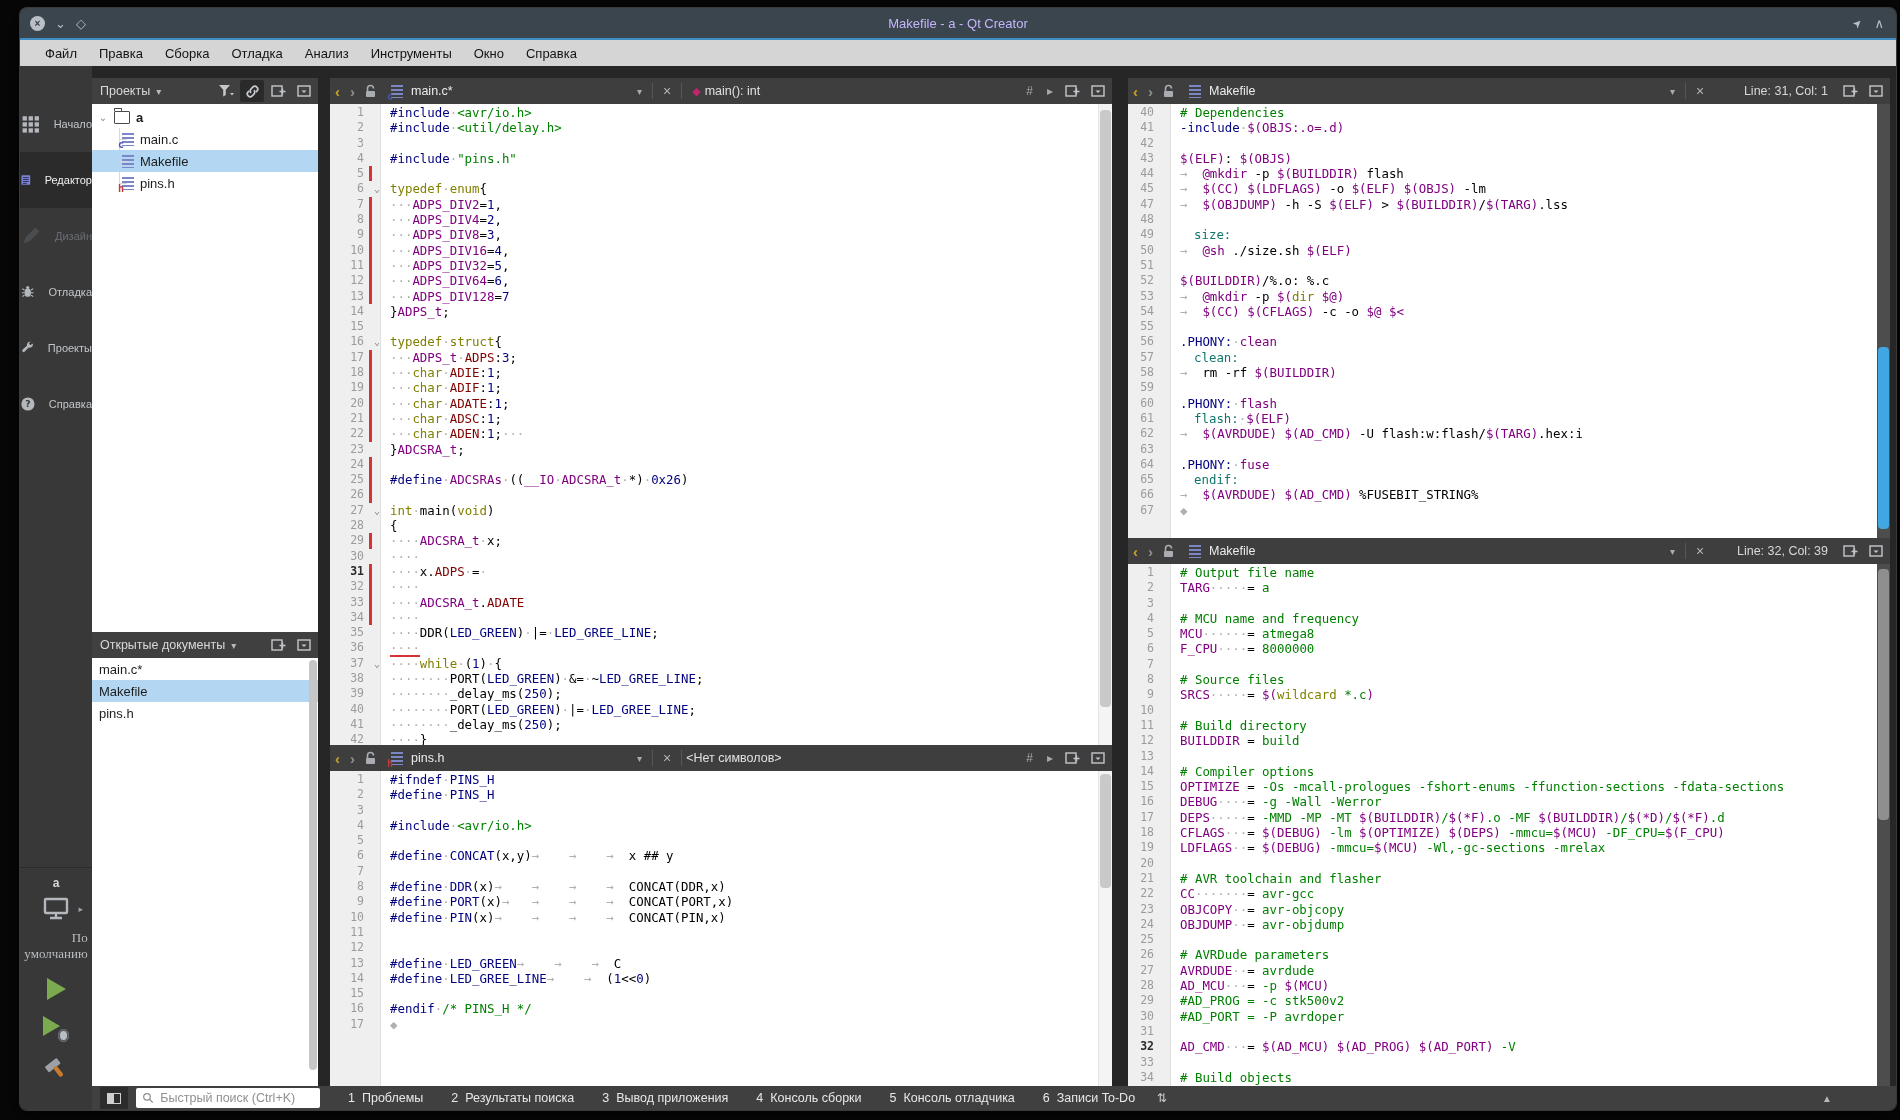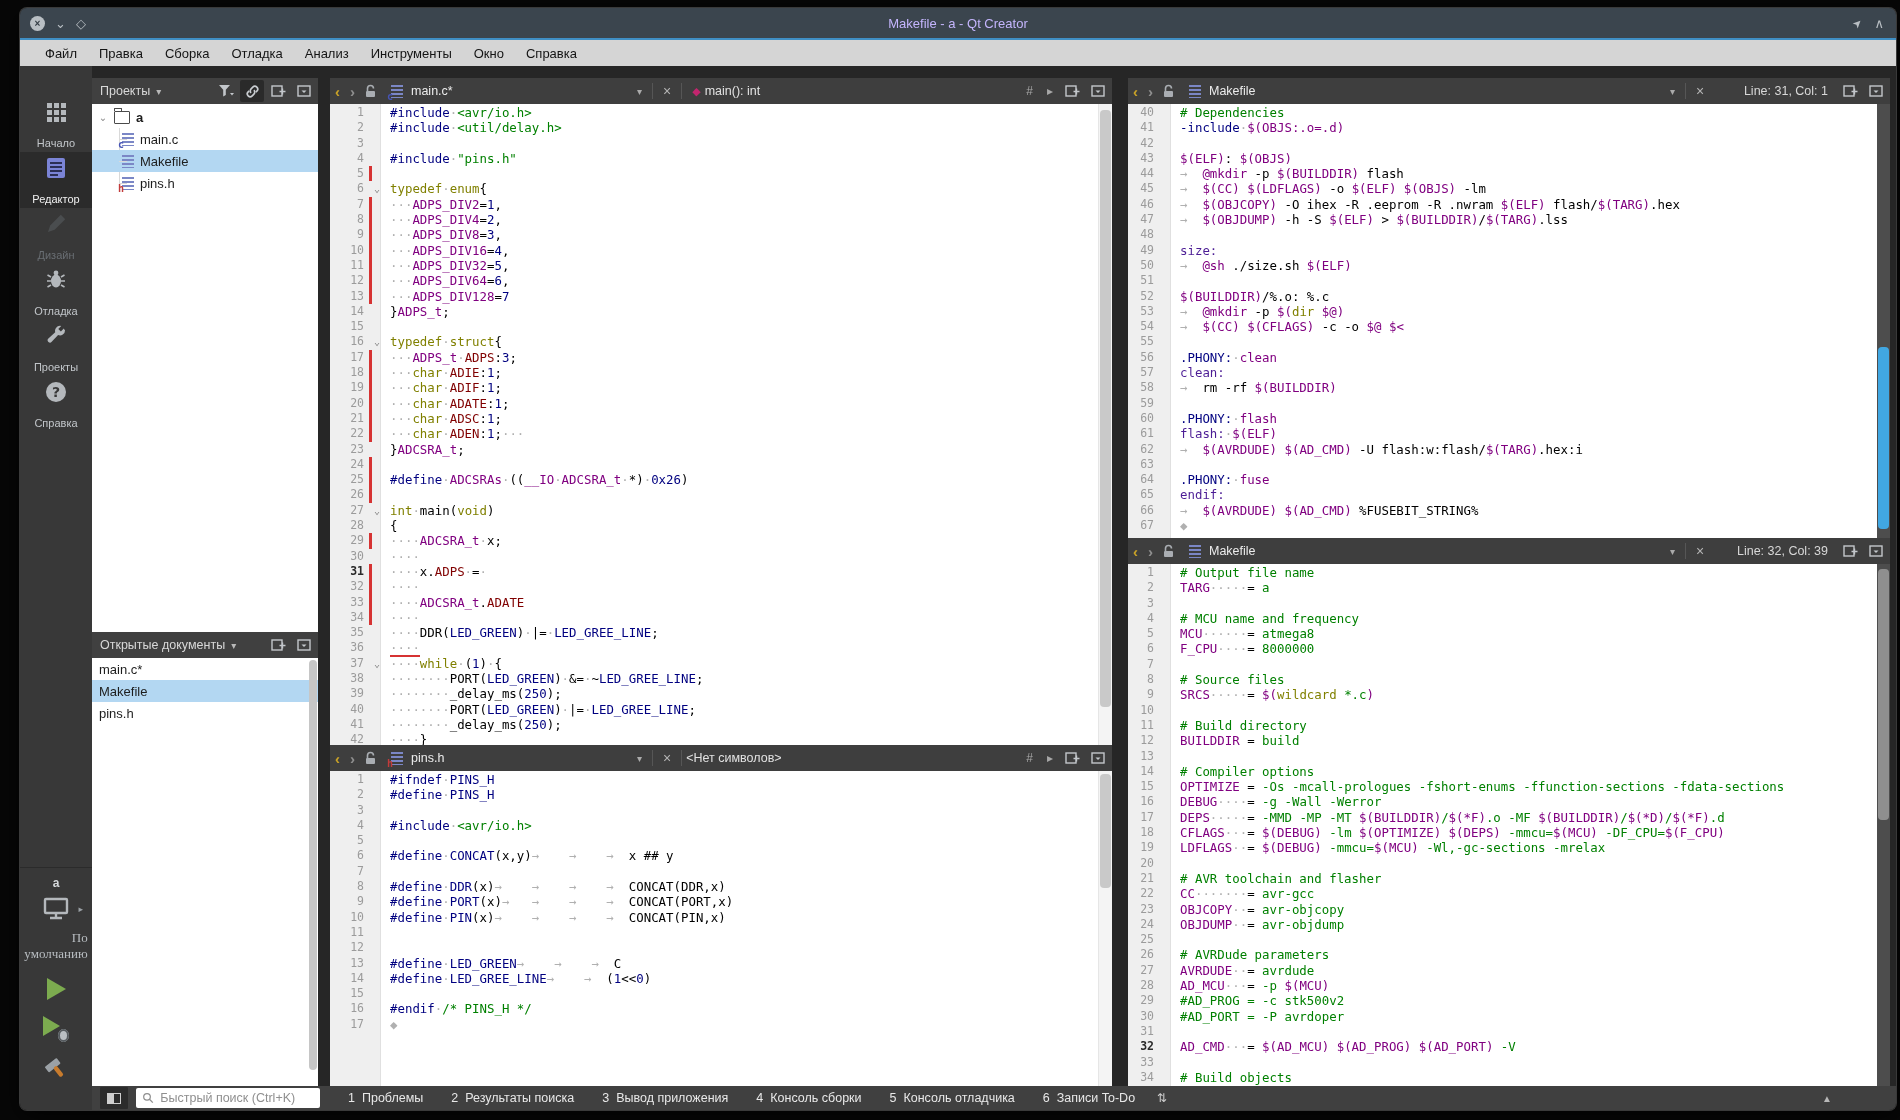--- a/index.html
+++ b/index.html
@@ -15,21 +15,21 @@
   .winclose{width:15px;height:15px;border-radius:50%;background:#b9bfc4;color:#343d45;font-size:10px;
     font-weight:bold;display:flex;align-items:center;justify-content:center;}
   .accent{height:2px;background:#3f8fc5;}
   
   .menubar{height:26px;background:#d5d5d5;display:flex;align-items:center;padding-left:14px;}
   .menu-item{padding:0 11px;font-size:13px;color:#141414;height:24px;display:flex;align-items:center;}
   
   .content{position:absolute;left:0;top:58px;right:0;bottom:0;background:#262626;}
   
   .modebar{position:absolute;left:0;top:0;width:72px;height:1044px;background:#383838;}
-  .mode-item{height:56px;display:flex;flex-direction:column;align-items:center;justify-content:center;gap:13px;}
+  .mode-item{height:56px;display:flex;align-items:center;justify-content:center;gap:13px;}
   .mode-item.first{margin-top:30px;}
   .mode-item.active{background:#2b2b2b;}
   .mode-item .mlabel{font-size:11px;color:#c2c6ca;}
   .mode-item.active .mlabel{color:#f0f0f0;}
   .mode-item.disabled .mlabel{color:#696e73;}
   .mode-item.disabled svg{opacity:.5;}
   .kitblock{position:absolute;left:0;right:0;bottom:26px;border-top:1px solid #2b2b2b;
     display:flex;flex-direction:column;align-items:center;padding-top:8px;}
   .kitname{font-size:12px;color:#d6d9dc;font-weight:bold;}
   .kitmon{position:relative;margin-top:6px;}
@@ -100,21 +100,21 @@
   .crow{display:flex;height:15.3px;line-height:15.3px;font-size:12.4px;}
   .ln{flex:0 0 34px;text-align:right;padding-right:5px;color:#9b9b9b;font-size:11.5px;}
   .ln-r{flex:0 0 26px;}
   .ln.cur{color:#2b2b2b;font-weight:bold;}
   .gmargin{flex:0 0 16px;position:relative;color:#7d7d7d;font-size:10px;text-align:center;}
   .gmargin-r{flex:0 0 16px;}
   .gmargin.err{box-shadow:inset 3px 0 0 #d63333;}
   .ctext{white-space:pre;padding-left:5px;}
   .tk-pp{color:#000080;} .tk-kw{color:#808000;} .tk-str{color:#008000;} .tk-num{color:#000080;}
   .tk-typ{color:#800080;} .tk-fld{color:#800000;} .tk-cmt{color:#008000;} .tk-var{color:#800080;}
-  .tk-fn{color:#808000;} .tk-val{color:#008000;} .tk-tgt{color:#4c1d95;} .tk-txt{color:#000000;}
+  .tk-fn{color:#808000;} .tk-val{color:#008000;} .tk-tgt{color:#0f766e;margin-left:14px;} .tk-txt{color:#000000;}
   .tk-ws{color:#b0b0b0;} .tk-wsu{color:#b0b0b0;border-bottom:2px solid #d63333;}
   .sbtrack{position:absolute;right:0;top:0;bottom:0;width:13px;}
   .sbtrack.lighttr{background:#f4f4f4;border-left:1px solid #e6e6e6;}
   .sbtrack.darktr{background:#4d4d4d;}
   .sbthumb{position:absolute;left:1px;right:1px;border-radius:4px;}
   
   .statusbar{position:absolute;left:72px;right:0;top:1020px;height:24px;background:#404040;
     display:flex;align-items:center;}
   .togglebox{width:28px;height:22px;background:#2c2c2c;display:flex;align-items:center;
     justify-content:center;margin-left:8px;border-radius:1px;}
@@ -769,25 +769,20 @@
               <span class="ln ln-r">44</span>
               <span class="gmargin gmargin-r"></span>
               <span class="ctext"><span class="tk-ws">→  </span><span class="tk-var">@mkdir</span><span class="tk-txt"> -p </span><span class="tk-var">$(BUILDDIR)</span><span class="tk-txt"> flash</span></span>
             </div>
             <div class="crow">
               <span class="ln ln-r">45</span>
               <span class="gmargin gmargin-r"></span>
               <span class="ctext"><span class="tk-ws">→  </span><span class="tk-var">$(CC)</span><span class="tk-txt"> </span><span class="tk-var">$(LDFLAGS)</span><span class="tk-txt"> -o </span><span class="tk-var">$(ELF)</span><span class="tk-txt"> </span><span class="tk-var">$(OBJS)</span><span class="tk-txt"> -lm</span></span>
             </div>
             <div class="crow">
-              <span class="ln ln-r">46</span>
-              <span class="gmargin gmargin-r"></span>
-              <span class="ctext"><span class="tk-ws">→  </span><span class="tk-var">$(OBJCOPY)</span><span class="tk-txt"> -O ihex -R .eeprom -R .nwram </span><span class="tk-var">$(ELF)</span><span class="tk-txt"> flash/</span><span class="tk-var">$(TARG)</span><span class="tk-txt">.hex</span></span>
-            </div>
-            <div class="crow">
               <span class="ln ln-r">47</span>
               <span class="gmargin gmargin-r"></span>
               <span class="ctext"><span class="tk-ws">→  </span><span class="tk-var">$(OBJDUMP)</span><span class="tk-txt"> -h -S </span><span class="tk-var">$(ELF)</span><span class="tk-txt"> &gt; </span><span class="tk-var">$(BUILDDIR)</span><span class="tk-txt">/</span><span class="tk-var">$(TARG)</span><span class="tk-txt">.lss</span></span>
             </div>
             <div class="crow">
               <span class="ln ln-r">48</span>
               <span class="gmargin gmargin-r"></span>
               <span class="ctext"></span>
             </div>
             <div class="crow">

